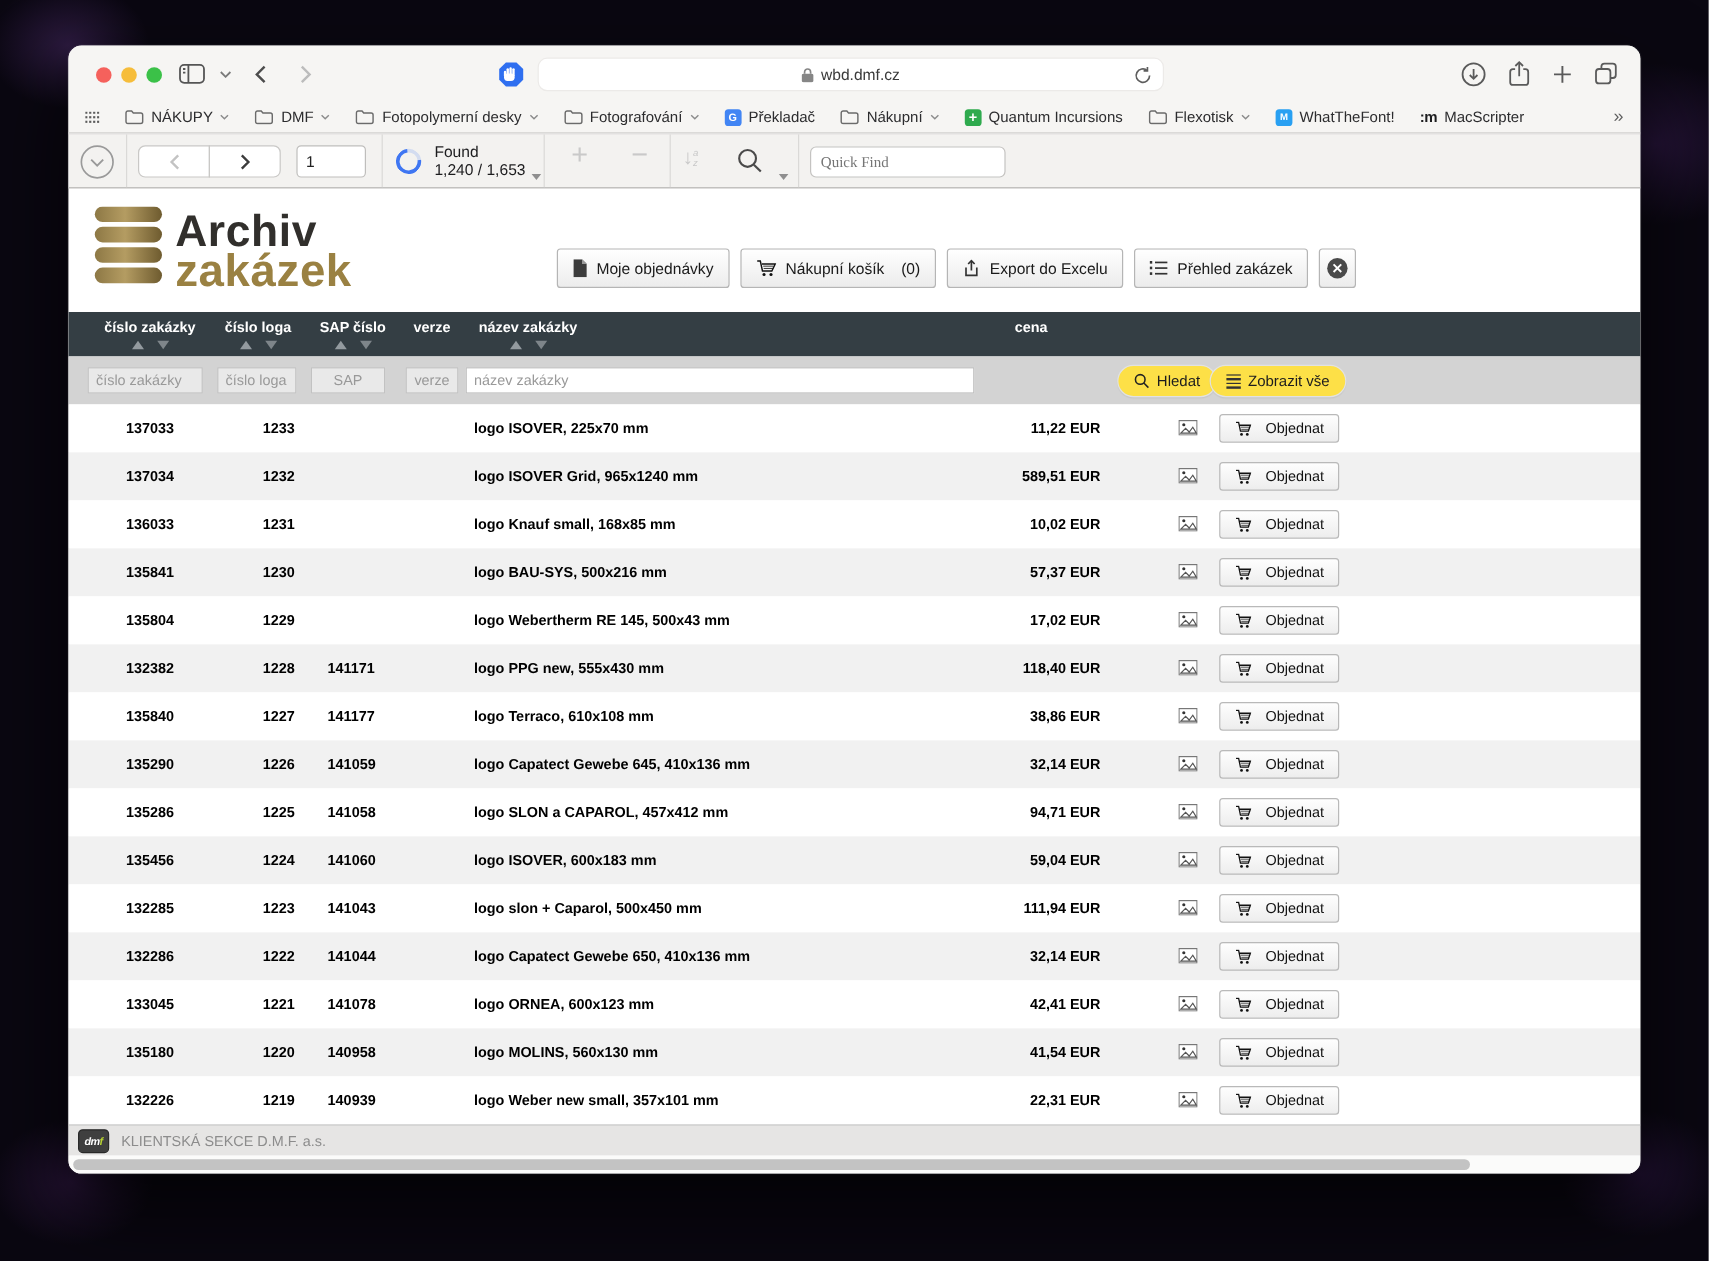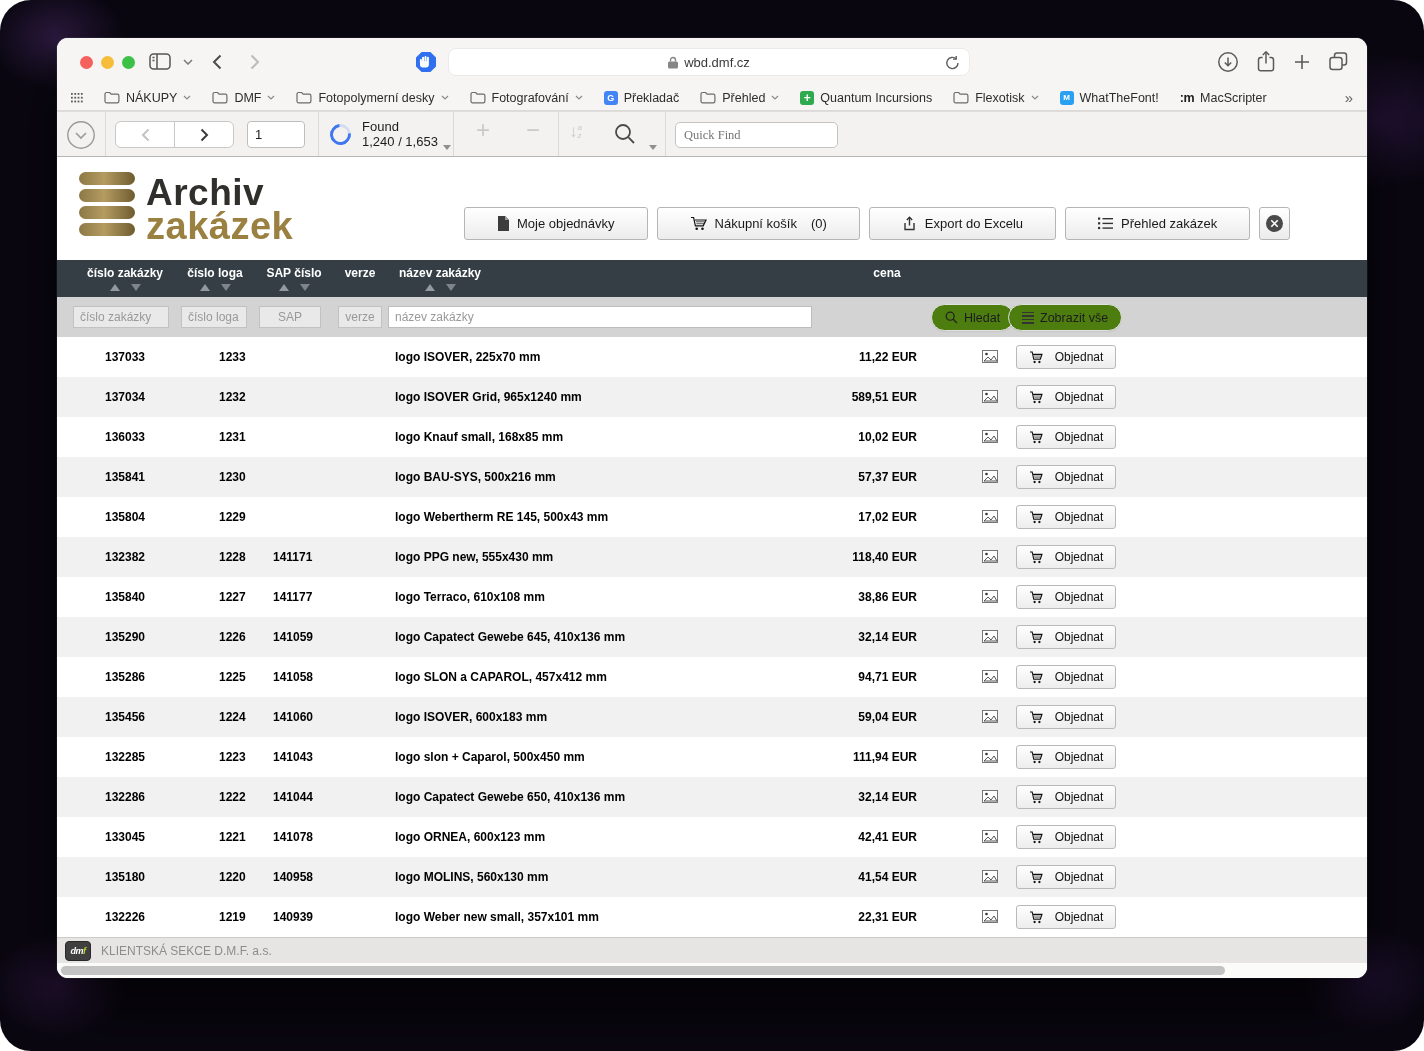--- a/index.html
+++ b/index.html
@@ -3,21 +3,21 @@
 <meta charset="utf-8">
 <style>
   html,body{margin:0;padding:0}
   body{font-family:"Liberation Sans",sans-serif;-webkit-font-smoothing:antialiased}
   .stage{position:relative;width:1424px;height:1051px;overflow:hidden;
     background:
       radial-gradient(90px 70px at 57px 38px,#2c1a3f 0%,transparent 75%),
       radial-gradient(120px 90px at 1380px 120px,#241336 0%,transparent 75%),
       radial-gradient(90px 70px at 60px 985px,#241233 0%,transparent 75%),
       radial-gradient(90px 70px at 1367px 978px,#1f1030 0%,transparent 75%),
-      #0a0711; border-radius: 31px;}
+      #0a0711;}
   .window{position:absolute;left:57px;top:38px;width:1310px;height:940px;background:#fff;
     border-radius:11px;overflow:hidden;box-shadow:0 30px 70px rgba(0,0,0,.7),0 0 0 1px rgba(255,255,255,.07)}
   
   .titlebar{position:absolute;left:0;top:0;width:100%;height:47px;background:#f6f5f3}
   .tl{position:absolute;top:18px;width:13px;height:13px;border-radius:50%}
   .tl.red{left:23px;background:#f5615c}.tl.yellow{left:44px;background:#f6bd3b}.tl.green{left:65px;background:#3bc148}
   .tbicon{position:absolute;display:flex;align-items:center;justify-content:center}
   .sidebar-toggle{left:92px;top:15px}.tb-chev{left:126px;top:21px}
   .nav-back{left:155px;top:16px}.nav-fwd{left:193px;top:16px}
   .hand{left:358px;top:13px}
@@ -60,39 +60,39 @@
   .qf{position:absolute;left:618px;top:10px;width:163px;height:26px;background:#fff;border:1px solid #c4c3c1;
     border-radius:5px;display:flex;align-items:center;box-sizing:border-box;overflow:hidden}
   .qf input{border:none;outline:none;flex:1;font-size:12.5px;color:#333;padding:0 8px;font-family:Liberation Serif, serif;background:transparent}
   
   .applogo{position:absolute;left:21px;top:134px;display:flex;gap:10px}
   .logo-text{line-height:1;margin-top:2px}
   .logo-text .l1{font-size:37px;font-weight:700;color:#312f2c;letter-spacing:.5px}
   .logo-text .l2{font-size:38px;font-weight:700;color:#9a8142;letter-spacing:.5px;margin-top:-4px}
   .app-buttons{position:absolute;left:407px;top:169px;display:flex;gap:9px}
   .app-btn{height:33px;border:1px solid #b5b5b5;border-radius:3px;background:linear-gradient(#ffffff,#ececec);
-    display:flex;align-items:center;gap:8px;padding:0 32px;font-size:13px;color:#1a1a1a;font-family:"Liberation Sans",sans-serif;cursor:pointer}
+    display:flex;align-items:center;gap:8px;padding:0 12px;font-size:13px;color:#1a1a1a;font-family:"Liberation Sans",sans-serif;cursor:pointer}
   .app-btn .cnt{margin-left:6px;color:#1a1a1a}
   .app-btn.xbtn{padding:0 6px;width:31px;justify-content:center;box-sizing:border-box}
   
   .thead{position:absolute;left:0;top:222px;width:100%;height:37px;background:#343e44}
   .th{position:absolute;top:6px;display:flex;flex-direction:column;align-items:center;color:#fff;font-size:12px;font-weight:700}
   .th.c1{left:20px;width:96px}.th.c2{left:128px;width:60px}.th.c3{left:206px;width:62px}
-  .th.c4{left:282px;width:42px}.th.c5{left:337px;width:92px}.th.c6{left:800px;width:60px;align-items:center}
+  .th.c4{left:282px;width:42px}.th.c5{left:337px;width:92px}.th.c6{left:756px;width:60px;align-items:flex-end}
   .sort{display:flex;gap:11px;margin-top:4px}
   .tri{width:0;height:0;border-left:5.5px solid transparent;border-right:5.5px solid transparent}
   .tri.up{border-bottom:7px solid #939a9f}.tri.dn{border-top:7px solid #7e858a}
   
   .filterrow{position:absolute;left:0;top:259px;width:100%;height:40px;background:#d3d3d3}
   .fi{position:absolute;top:9px;height:22px;border:1px solid #c2c2c2;background:#e9e9e9;font-size:12px;color:#555;
     padding:0 6px;box-sizing:border-box;font-family:"Liberation Sans",sans-serif;outline:none}
   .fi::placeholder{color:#999;opacity:1}
   .f1{left:16px;width:96px}.f2{left:124px;width:66px}.f3{left:202px;width:62px;text-align:center}
   .f4{left:281px;width:44px;text-align:center}.f5{left:331px;width:424px;background:#fff;border-color:#bdbdbd}
-  .pill{position:absolute;top:7px;height:27px;border-radius:14px;background:#4d7c0f;border:1px solid #e2e2e2;
+  .pill{position:absolute;top:7px;height:27px;border-radius:14px;background:#fde047;border:1px solid #e2e2e2;
     display:flex;align-items:center;gap:6px;font-size:12.5px;color:#1c1c1e;padding:10px 13px;box-sizing:border-box;
     font-family:"Liberation Sans",sans-serif;box-shadow:0 1px 1px rgba(0,0,0,.06);cursor:pointer}
   .hledat{left:874px}.zobrazit{left:951px}
   .pill-list{display:flex;flex-direction:column;gap:2px}
   .pill-list i{display:block;width:12px;height:1.5px;background:#333}
   
   .tbody{position:absolute;left:0;top:299px;width:100%;height:600px}
   .row{position:relative;width:100%;height:40px;background:#fff}
   .row.alt{background:#f1f1f1}
   .cell{position:absolute;top:0;line-height:40px;font-size:12px;font-weight:700;color:#000;white-space:nowrap}
@@ -291,21 +291,21 @@
 
   </span>
 
   <span class="bm">
     <span>
       <svg width="16" height="13" viewBox="0 0 16 13" fill="none" stroke="#6b6b6b" stroke-width="1.2">
         <path d="M1 3.2c0-1 .7-1.7 1.6-1.7h3.1l1.4 1.7h6.2c1 0 1.6.7 1.6 1.6v5.5c0 1-.7 1.6-1.6 1.6H2.6c-1 0-1.6-.7-1.6-1.6z"></path>
       </svg>
     </span>
 
-    <span>Přehled</span>
+    <span>Nákupní</span>
     <span>
       <svg width="8" height="5" viewBox="0 0 8 5" fill="none" stroke="#8b8b8b" stroke-width="1.2">
                 <path d="M1 1l3 3 3-3"></path>
               </svg>
     </span>
   </span>
 
   <span class="bm">
 
     <span class="bm-badge badge-quantum">+</span>

